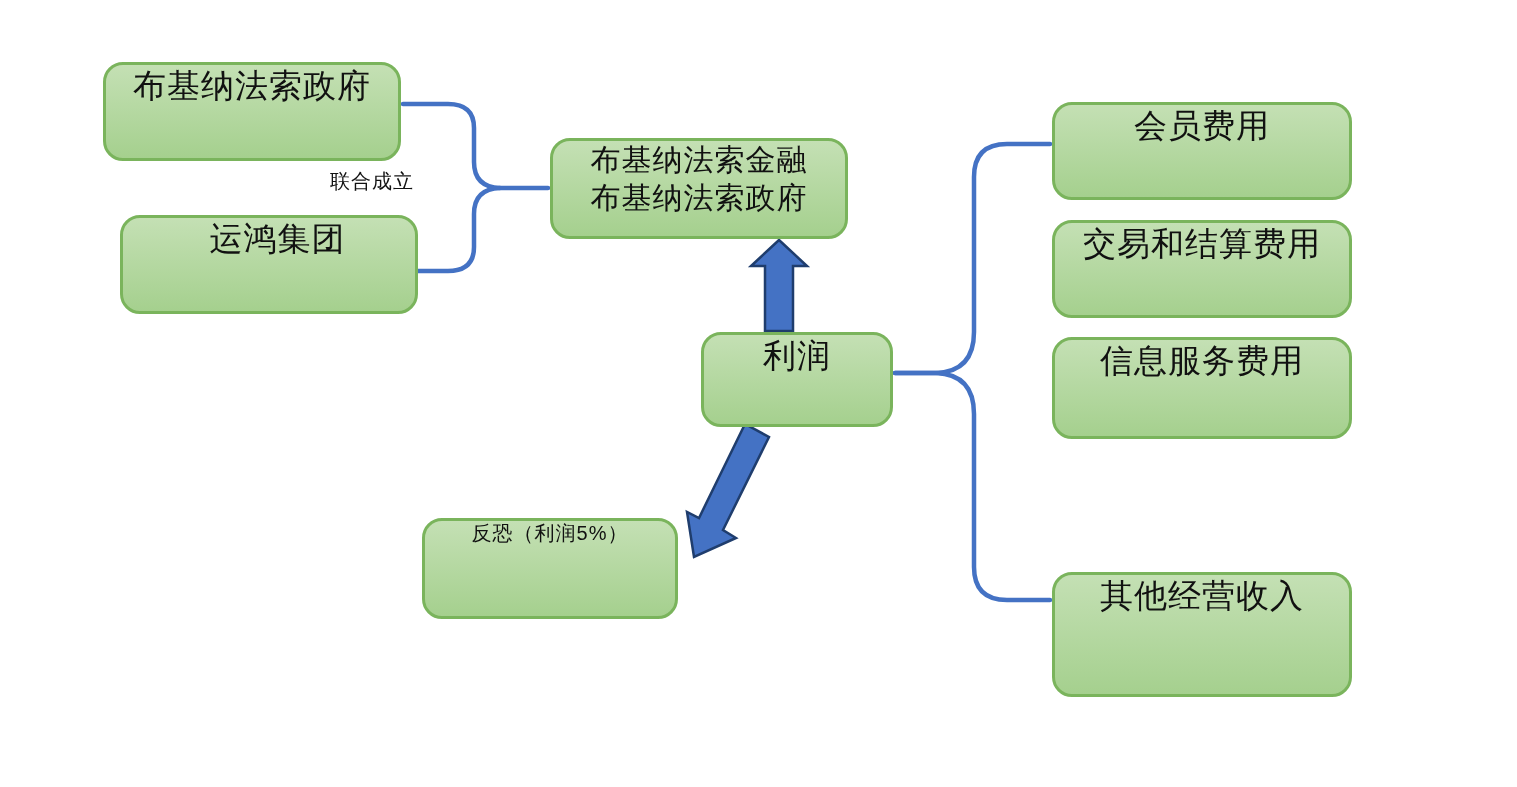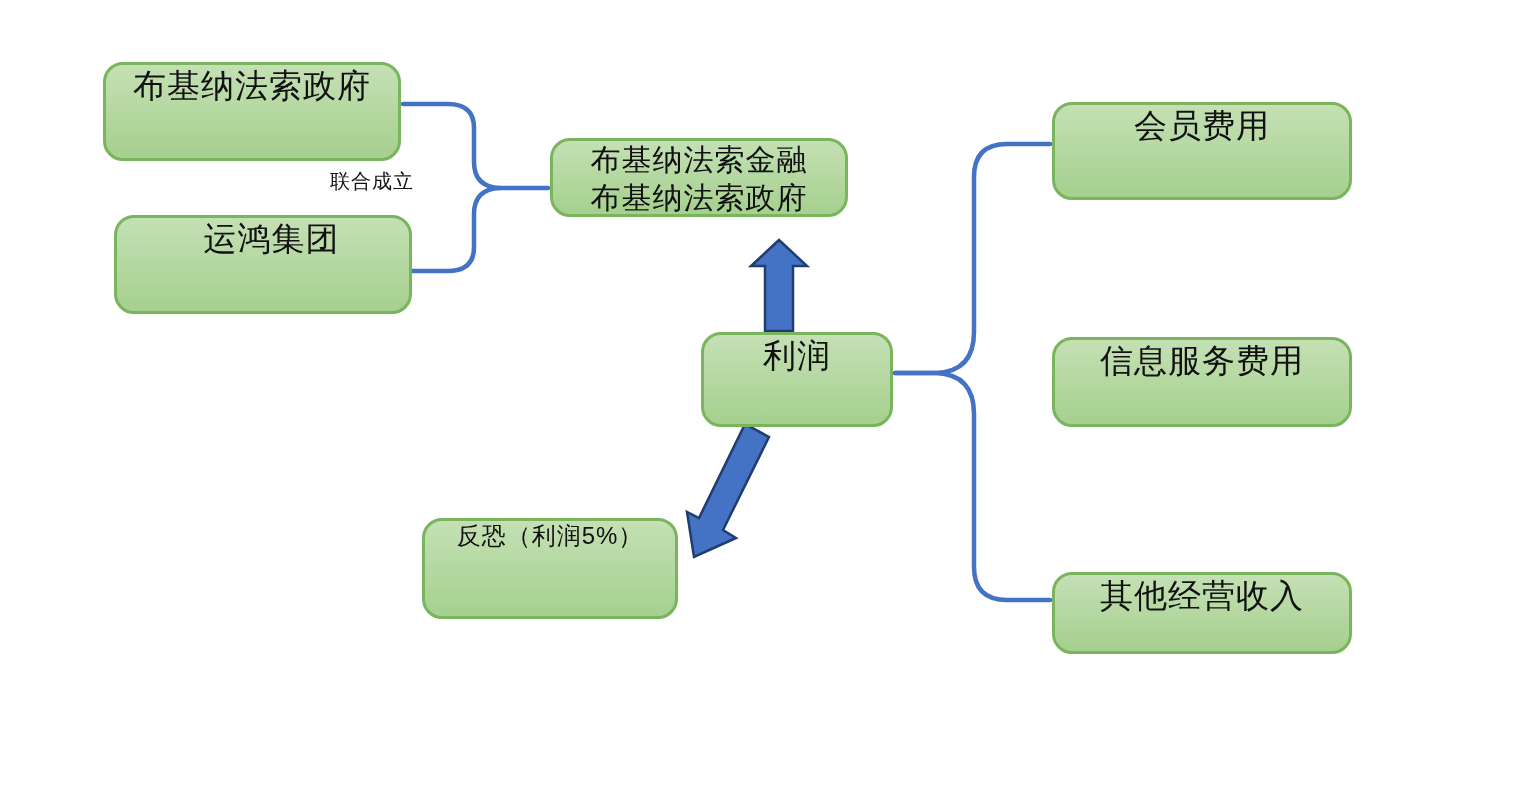--- a/index.html
+++ b/index.html
@@ -72,48 +72,51 @@
 
     <polygon class="block-arrow" points="779,240 807,266 793,266 793,331 765,331 765,266 751,266"></polygon>
 
     <polygon class="block-arrow" points="745,424 699,518 687,512 694,557 736,538 723,530 769,437"></polygon>
   </svg>
 
   <div class="node" style="left:103px; top:62px; width:298px; height:99px;">
     <span>布基纳法索政府</span>
   </div>
 
-  <div class="node" style="left:114px; top:215px; width:298px; height:99px;padding-left:17px;">
+  <div class="node" style="left:120px; top:215px; width:298px; height:99px;padding-left:17px;">
     <span>运鸿集团</span>
   </div>
 
   <div class="edge-label" style="left:330px; top:168px;">联合成立</div>
 
-  <div class="node" style="left:550px; top:138px; width:298px; height:79px;">
+  <div class="node" style="left:550px; top:138px; width:298px; height:101px;">
     <span class="two-line">
       <span>布基纳法索金融</span><br>
       <span>布基纳法索政府</span>
     </span>
   </div>
 
   <div class="node" style="left:701px; top:332px; width:192px; height:95px;">
     <span>利润</span>
   </div>
 
-  <div class="node" style="left:422px; top:518px; width:256px; height:101px; font-size:24px;">
+  <div class="node" style="left:422px; top:518px; width:256px; height:101px; font-size:20px;">
     <span>反恐（利润5%）</span>
   </div>
 
   <div class="node" style="left:1052px; top:102px; width:300px; height:98px;">
     <span>会员费用</span>
   </div>
 
+  <div class="node" style="left:1052px; top:220px; width:300px; height:98px;">
+    <span>交易和结算费用</span>
+  </div>
 
-  <div class="node" style="left:1052px; top:337px; width:300px; height:90px;">
+  <div class="node" style="left:1052px; top:337px; width:300px; height:102px;">
     <span>信息服务费用</span>
   </div>
 
 
-  <div class="node" style="left:1052px; top:572px; width:300px; height:82px;">
+  <div class="node" style="left:1052px; top:572px; width:300px; height:125px;">
     <span>其他经营收入</span>
   </div>
 
 </div>
 
 </body></html>

